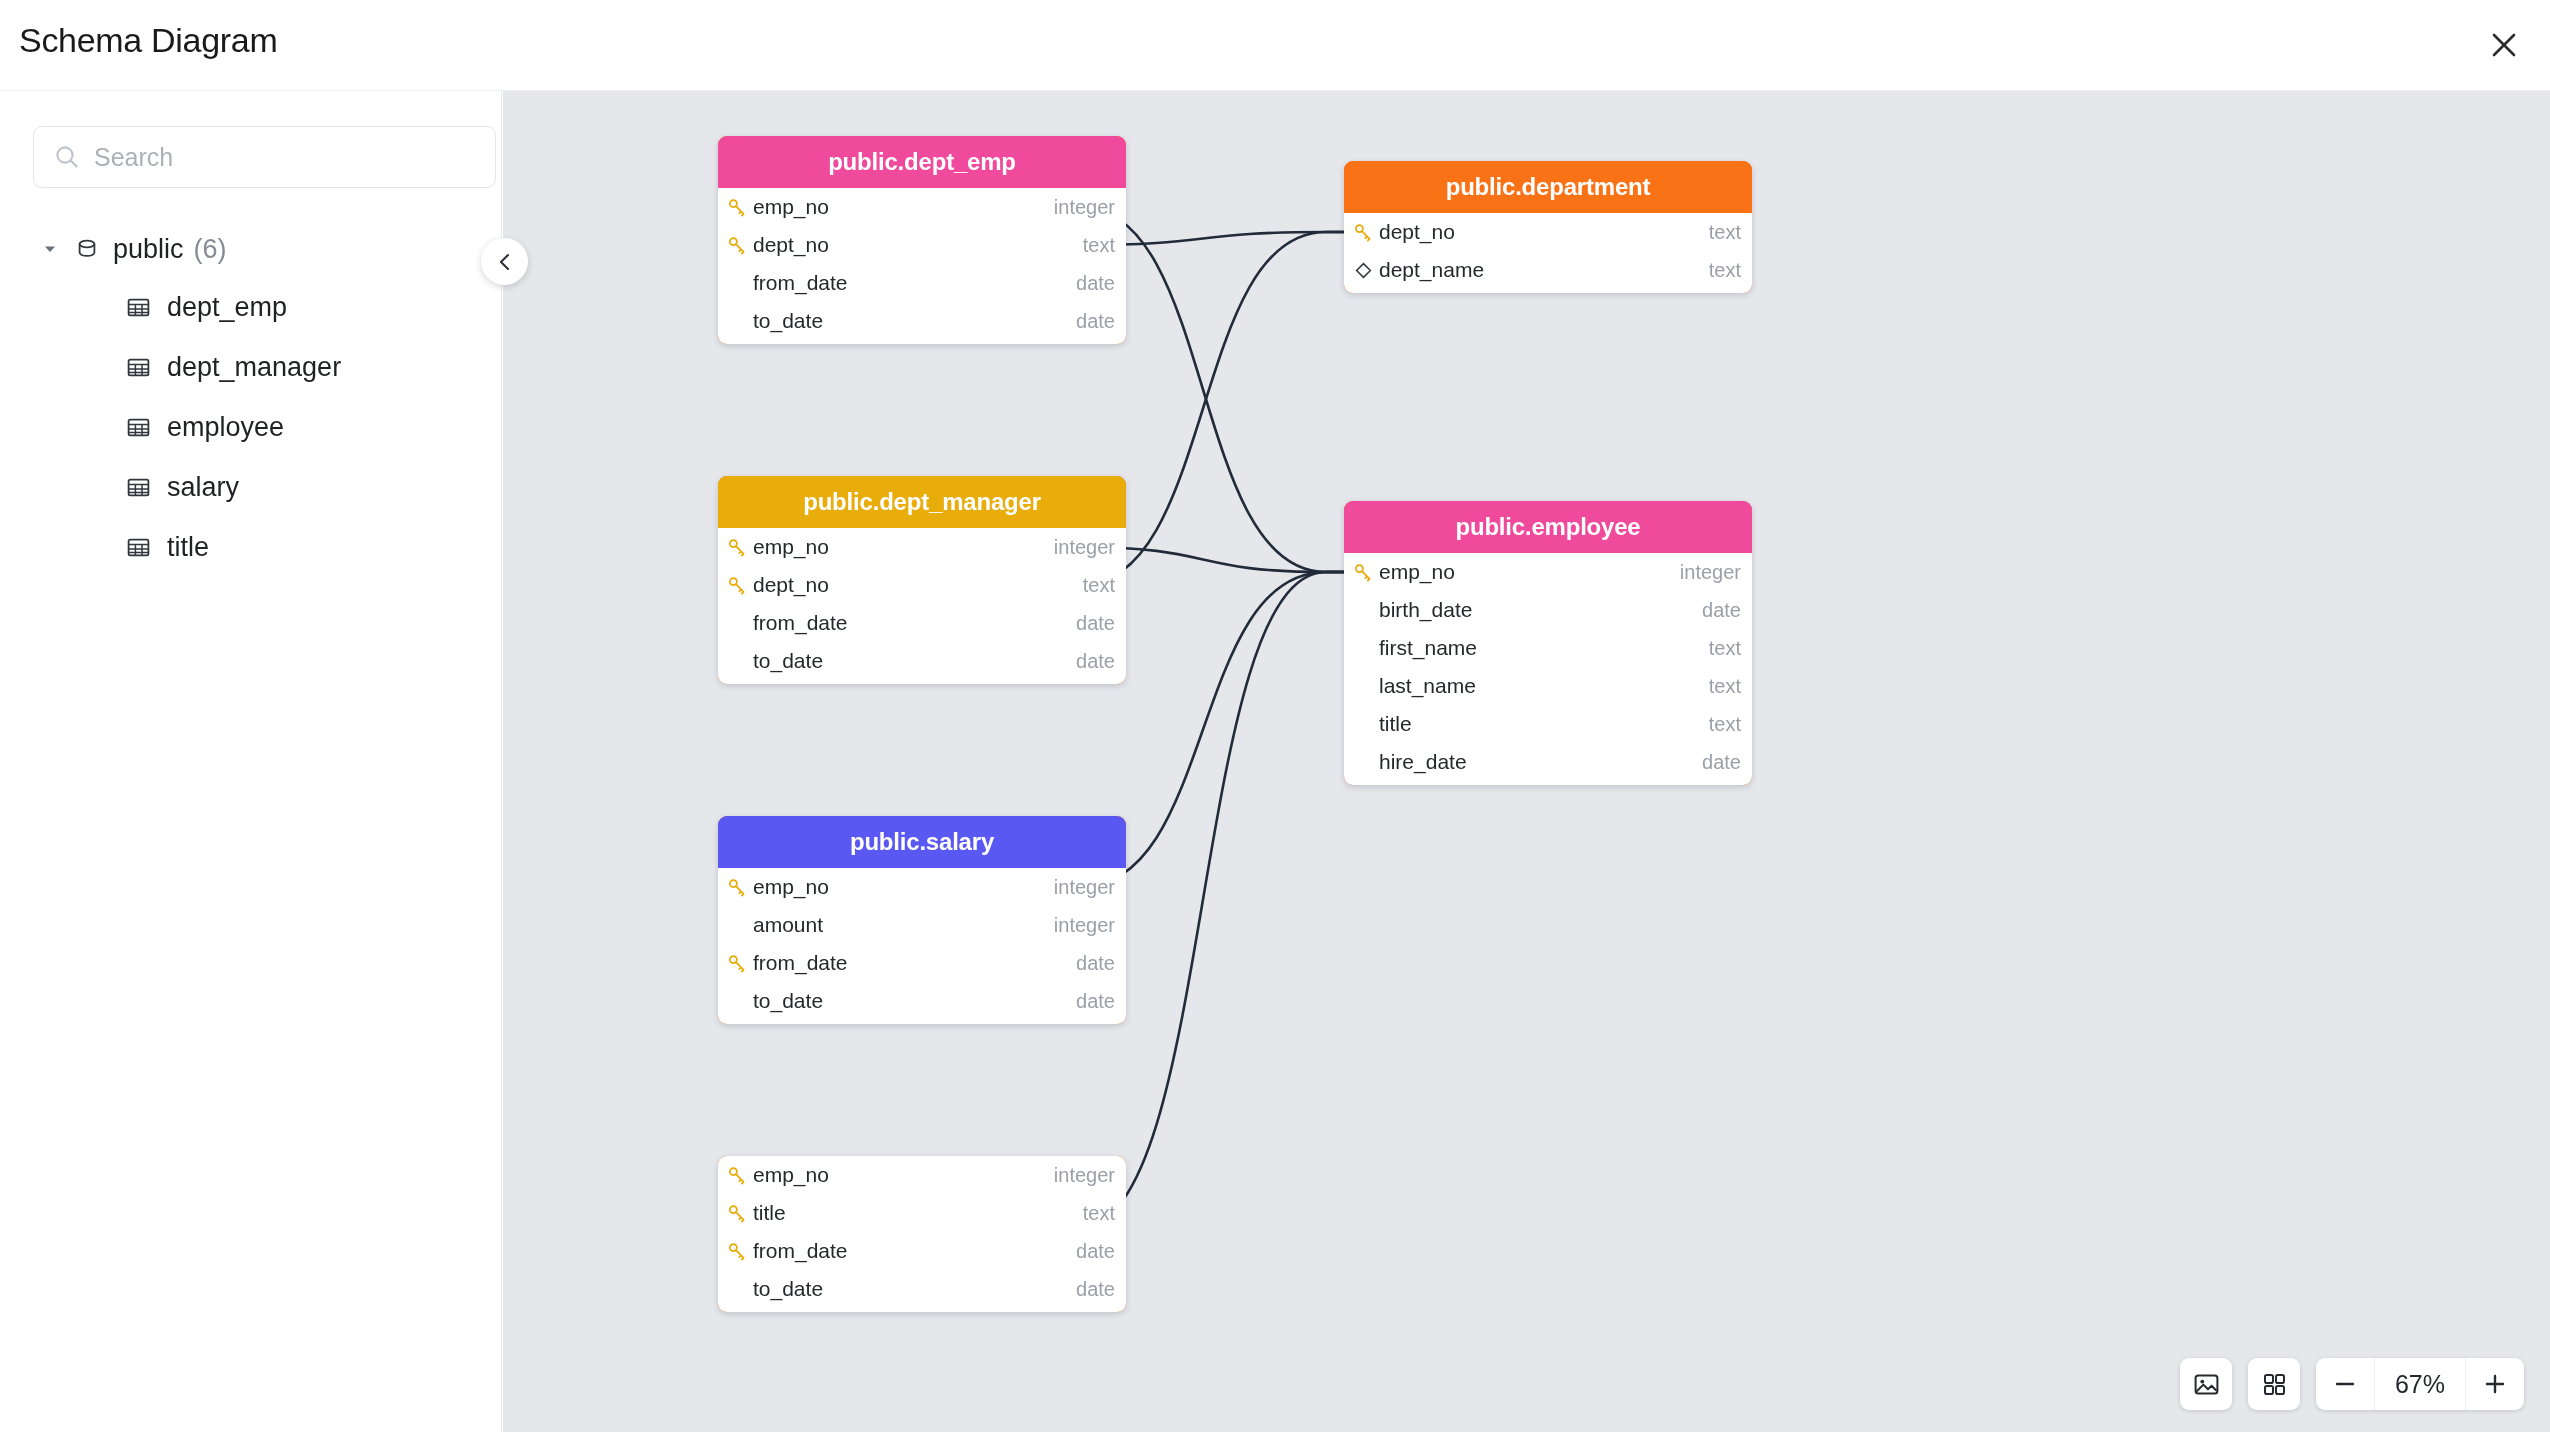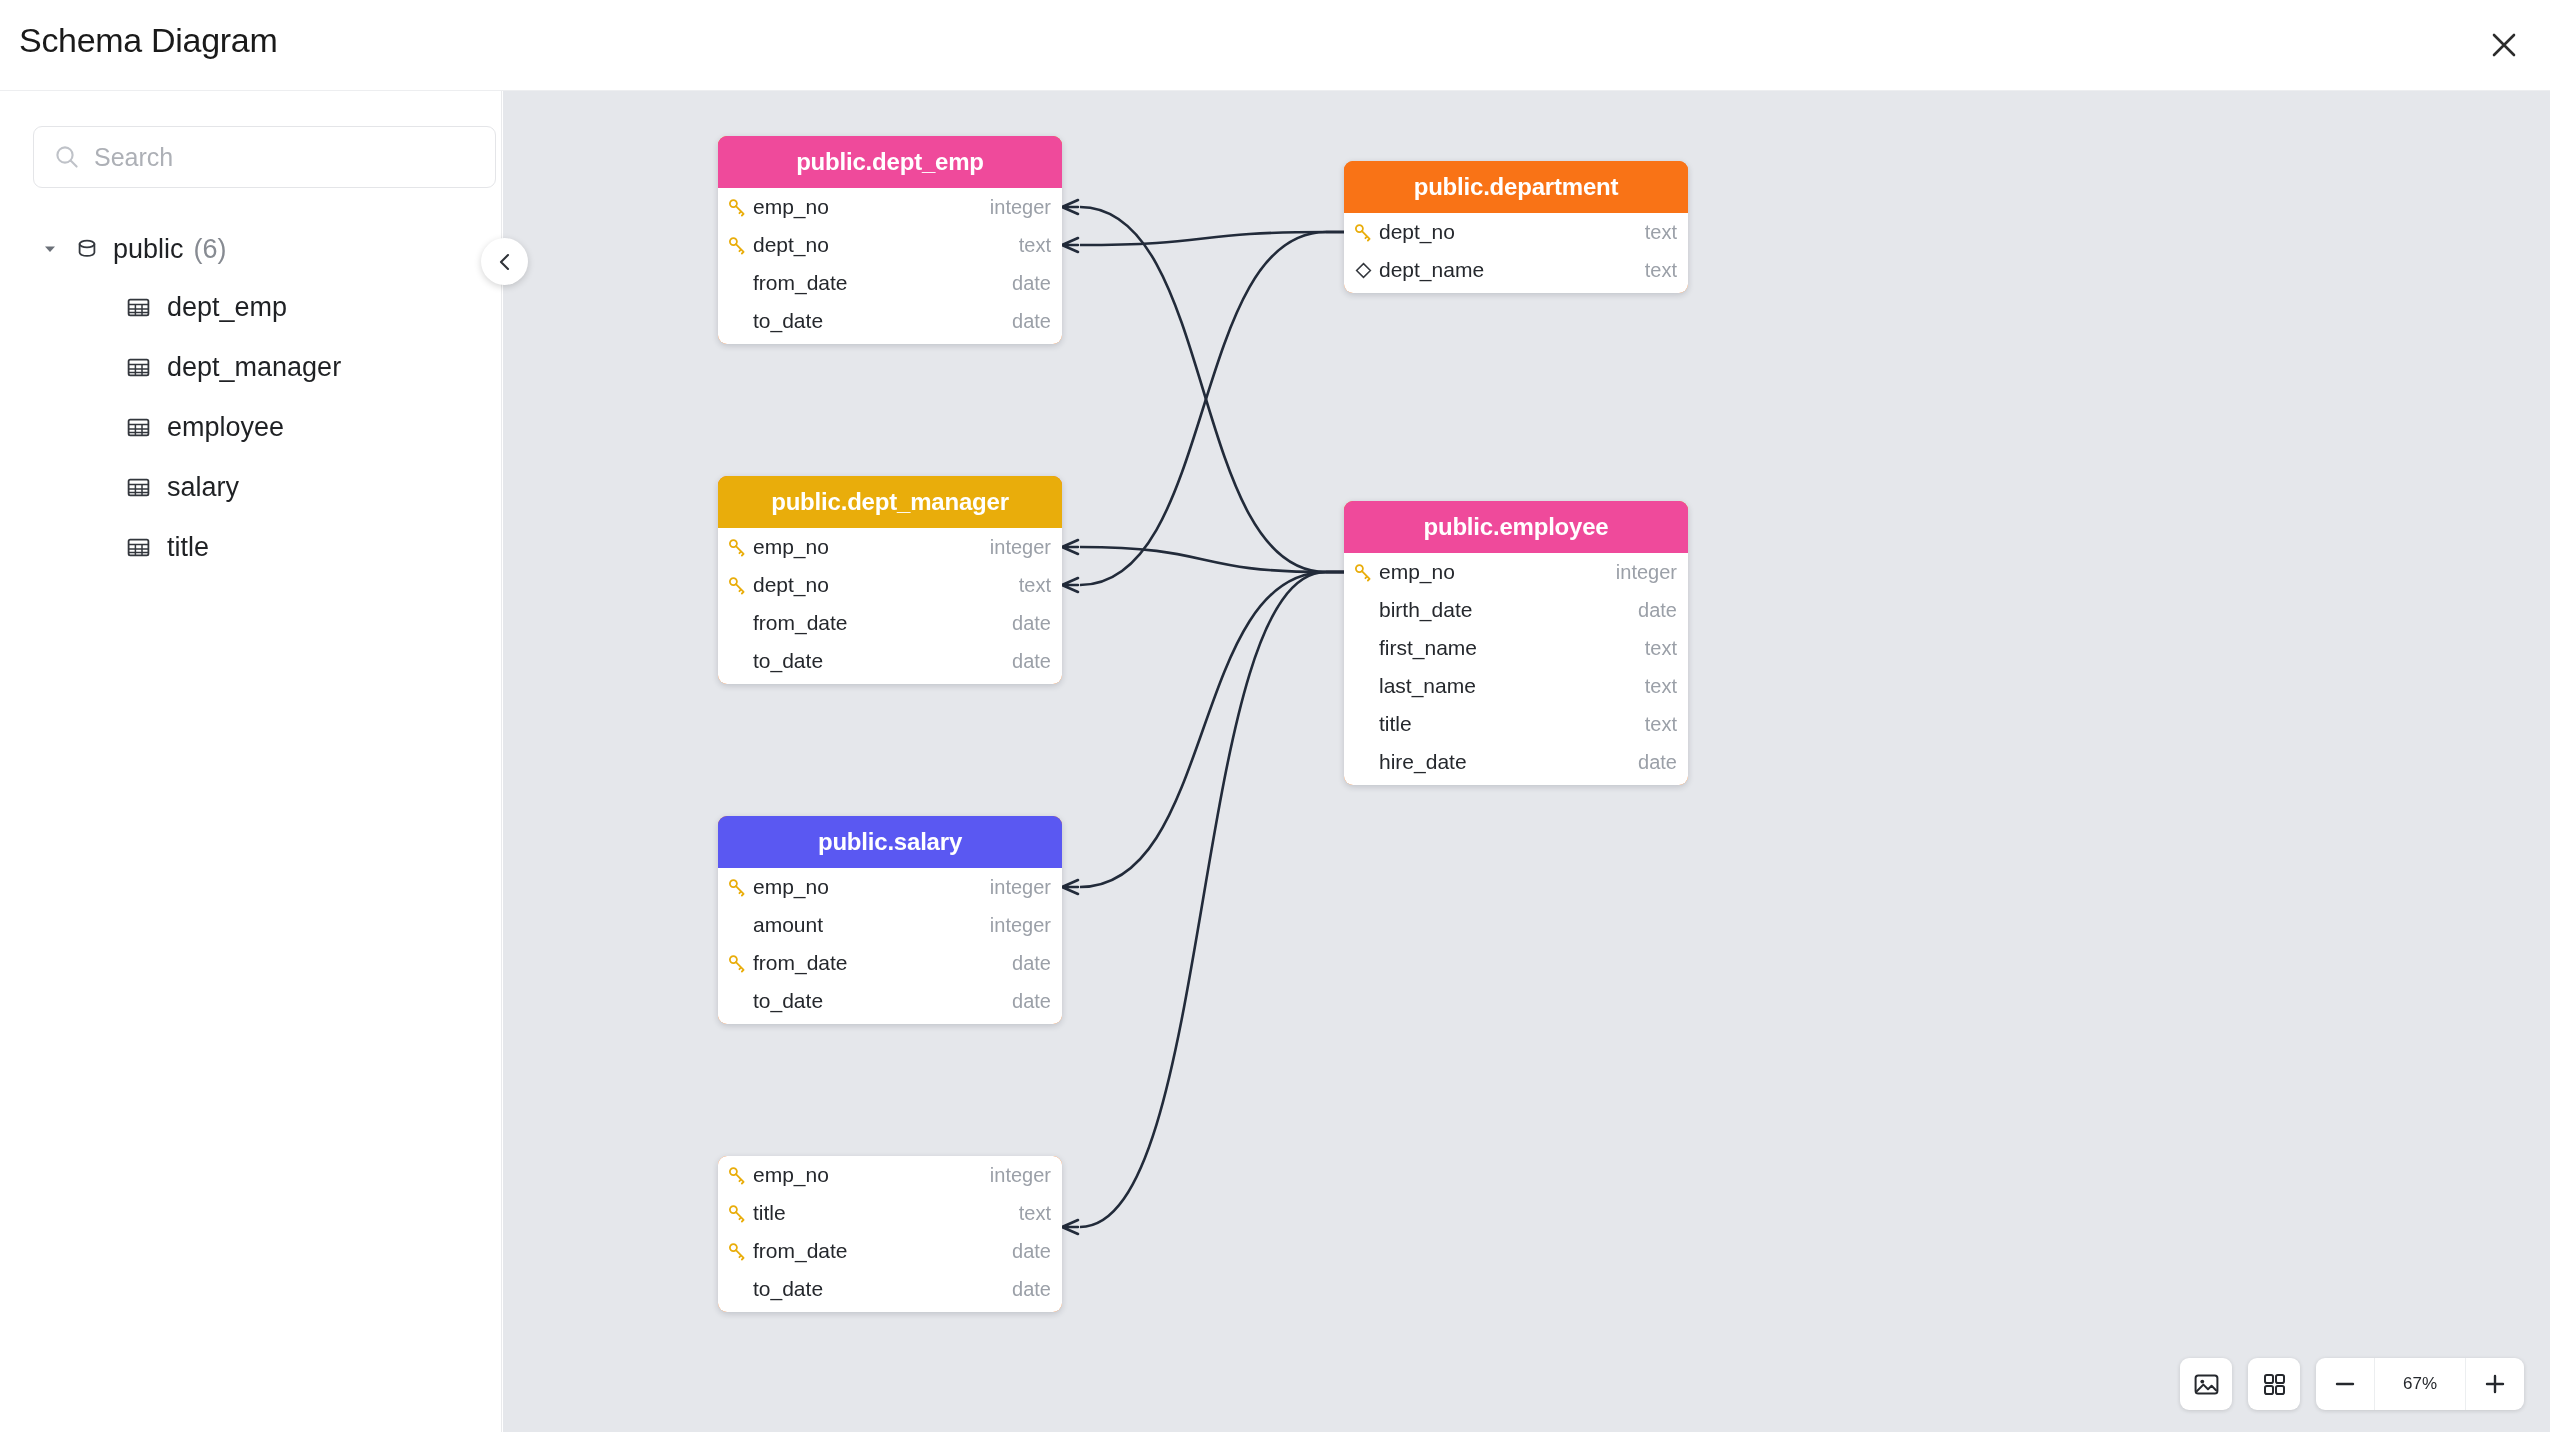--- a/index.html
+++ b/index.html
@@ -85,21 +85,21 @@
     position: absolute; left: 503px; top: 91px;
     width: 2047px; height: 1341px;
     background: #e5e7eb;
     overflow: hidden;
   }
   .edges { position: absolute; left: 0; top: 0; width: 2047px; height: 1341px; }
 
   
   .node {
     position: absolute;
-    width: 344px;
+    width: 408px;
     background: #f97316;
     border-radius: 9px;
     box-shadow: 0 2px 6px rgba(30,35,50,0.18);
     overflow: hidden;
     z-index: 10;
   }
   .node-header {
     height: 52px; display: flex; align-items: center; justify-content: center;
     color: #ffffff; font-size: 24px; font-weight: 700;
     letter-spacing: -0.2px;
@@ -130,21 +130,21 @@
     box-shadow: 0 1px 4px rgba(0,0,0,0.14);
     height: 52px; overflow: hidden;
   }
   .zoom-btn {
     width: 58px; height: 52px;
     display: flex; align-items: center; justify-content: center;
     cursor: pointer;
   }
   .zoom-level {
     min-width: 92px; text-align: center;
-    font-size: 17px; color: #25282d;
+    font-size: 25px; color: #25282d;
     border-left: 1px solid #eceef0; border-right: 1px solid #eceef0;
     height: 52px; line-height: 52px; cursor: pointer;
   }
 </style>
 </head>
 <body>
 
 <div class="header">
   <div class="header-title">Schema Diagram</div>
   <div class="close-btn">

